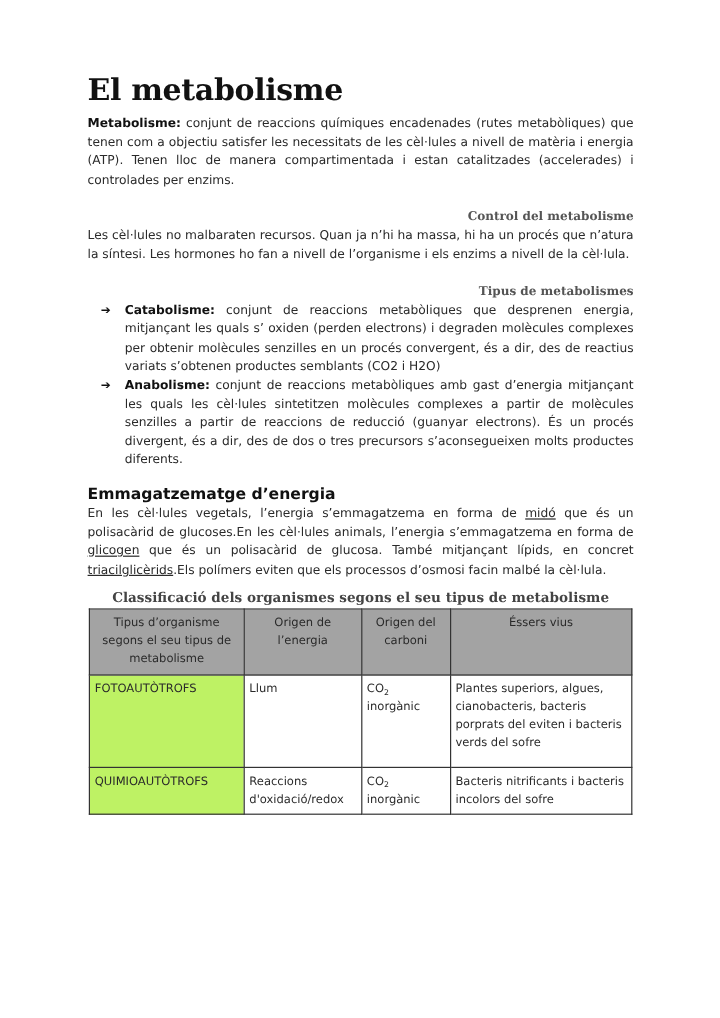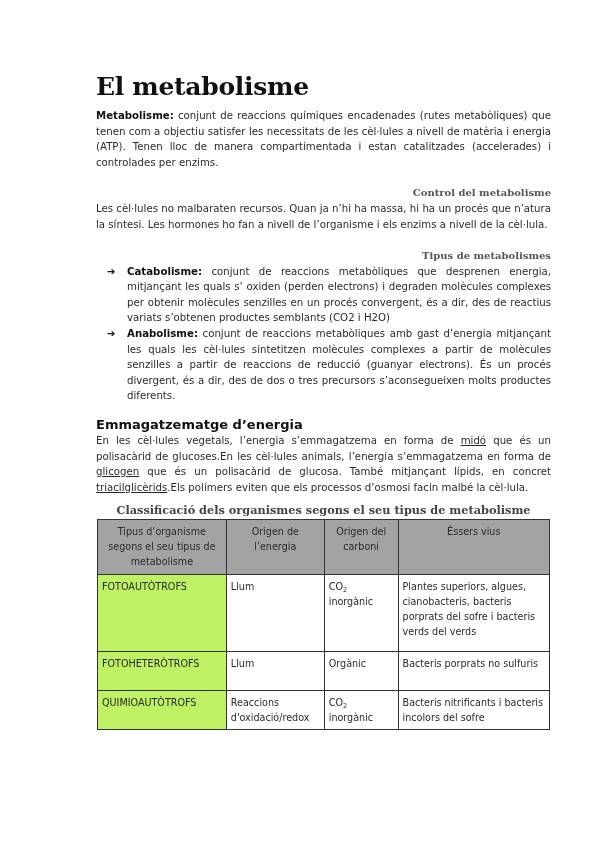--- a/index.html
+++ b/index.html
@@ -1,17 +1,17 @@
 <!DOCTYPE html>
 <html><head>
   <meta charset="utf-8">
   <style>
     html, body { margin: 0; padding: 0; background: #ffffff; }
     body { width: 600px; height: 848px; position: relative; overflow: hidden; color: #222; }
-    .page { position: absolute; left: 73px; top: 70px; width: 455px; margin-left: 23px; }
+    .page { position: absolute; left: 73px; top: 58px; width: 455px; }
     h1 {
       font-family: "DejaVu Serif", serif; font-weight: bold; font-size: 25px;
       margin: 0 0 4px 0; color: #111; letter-spacing: -0.3px; line-height: 34px;
     }
     p, li {
       font-family: "DejaVu Sans", sans-serif; font-size: 10.2px; line-height: 15.6px;
       margin: 0; text-align: justify; color: #2a2a2a;
     }
     b { color: #111; }
     h2 {
@@ -92,27 +92,21 @@
         <th>Origen de l’energia</th>
         <th>Origen del carboni</th>
         <th>Éssers vius</th>
       </tr>
     </thead>
     <tbody>
       <tr class="row-a">
         <td class="c1">FOTOAUTÒTROFS</td>
         <td>Llum</td>
         <td><span>CO</span><sub>2</sub><br><span>inorgànic</span></td>
-        <td>Plantes superiors, algues, cianobacteris, bacteris porprats del sofre i bacteris verds del verds</td>
-      </tr>
-      <tr class="row-b">
-        <td class="c1">FOTOHETERÒTROFS</td>
-        <td>Llum</td>
-        <td><span>Orgànic</span></td>
-        <td>Bacteris porprats no sulfuris</td>
+        <td>Plantes superiors, algues, cianobacteris, bacteris porprats del eviten i bacteris verds del sofre</td>
       </tr>
       <tr class="row-c">
         <td class="c1">QUIMIOAUTÒTROFS</td>
         <td>Reaccions d'oxidació/redox</td>
         <td><span>CO</span><sub>2</sub><br><span>inorgànic</span></td>
         <td>Bacteris nitrificants i bacteris incolors del sofre</td>
       </tr>
     </tbody>
   </table>
 </div>

